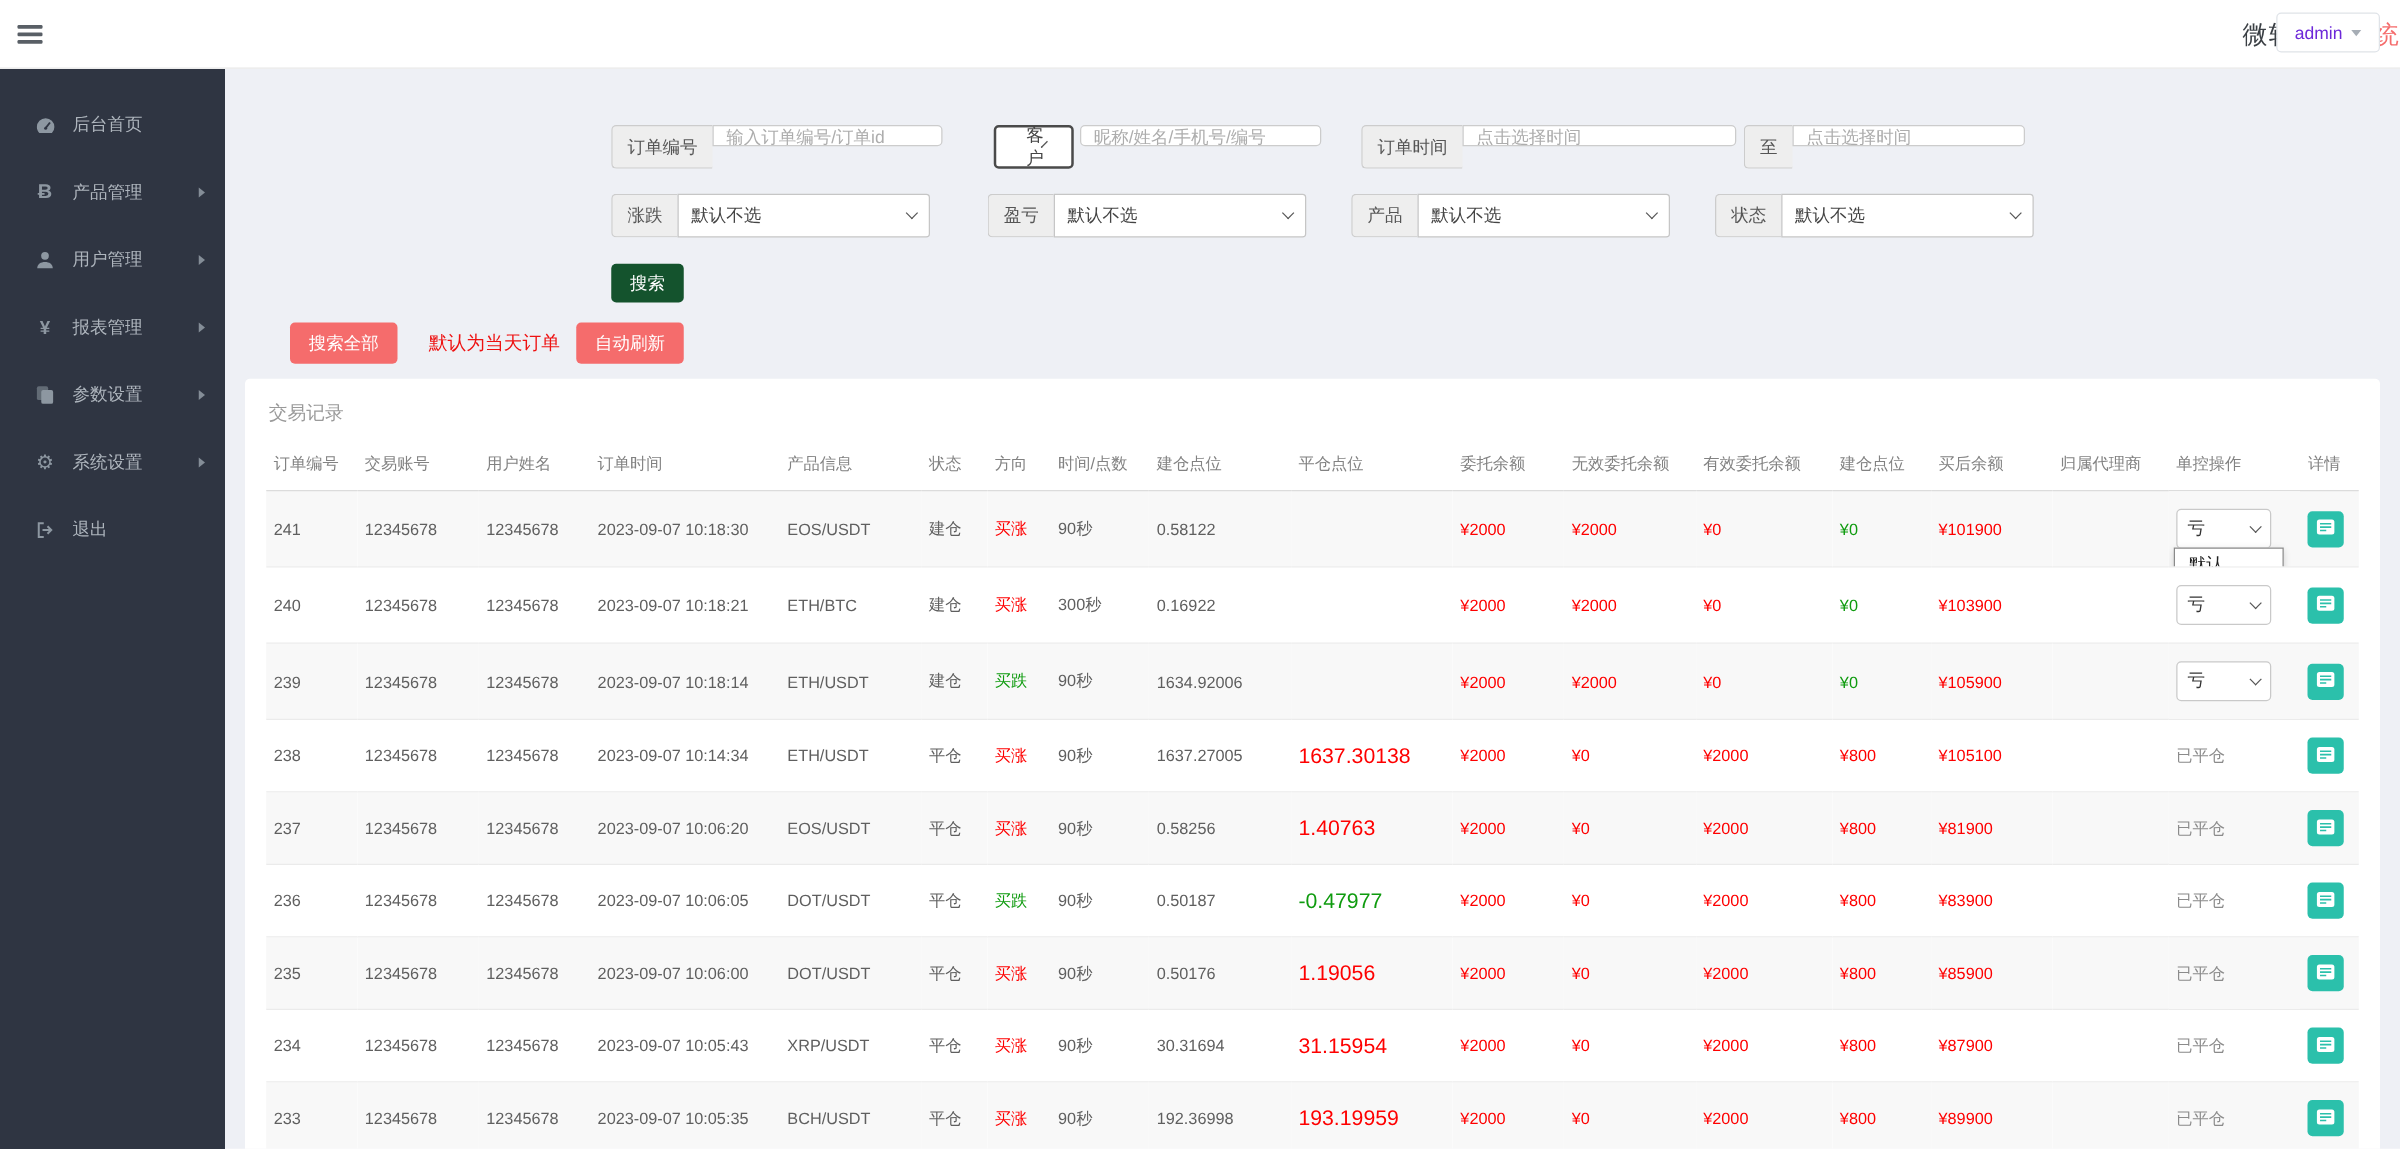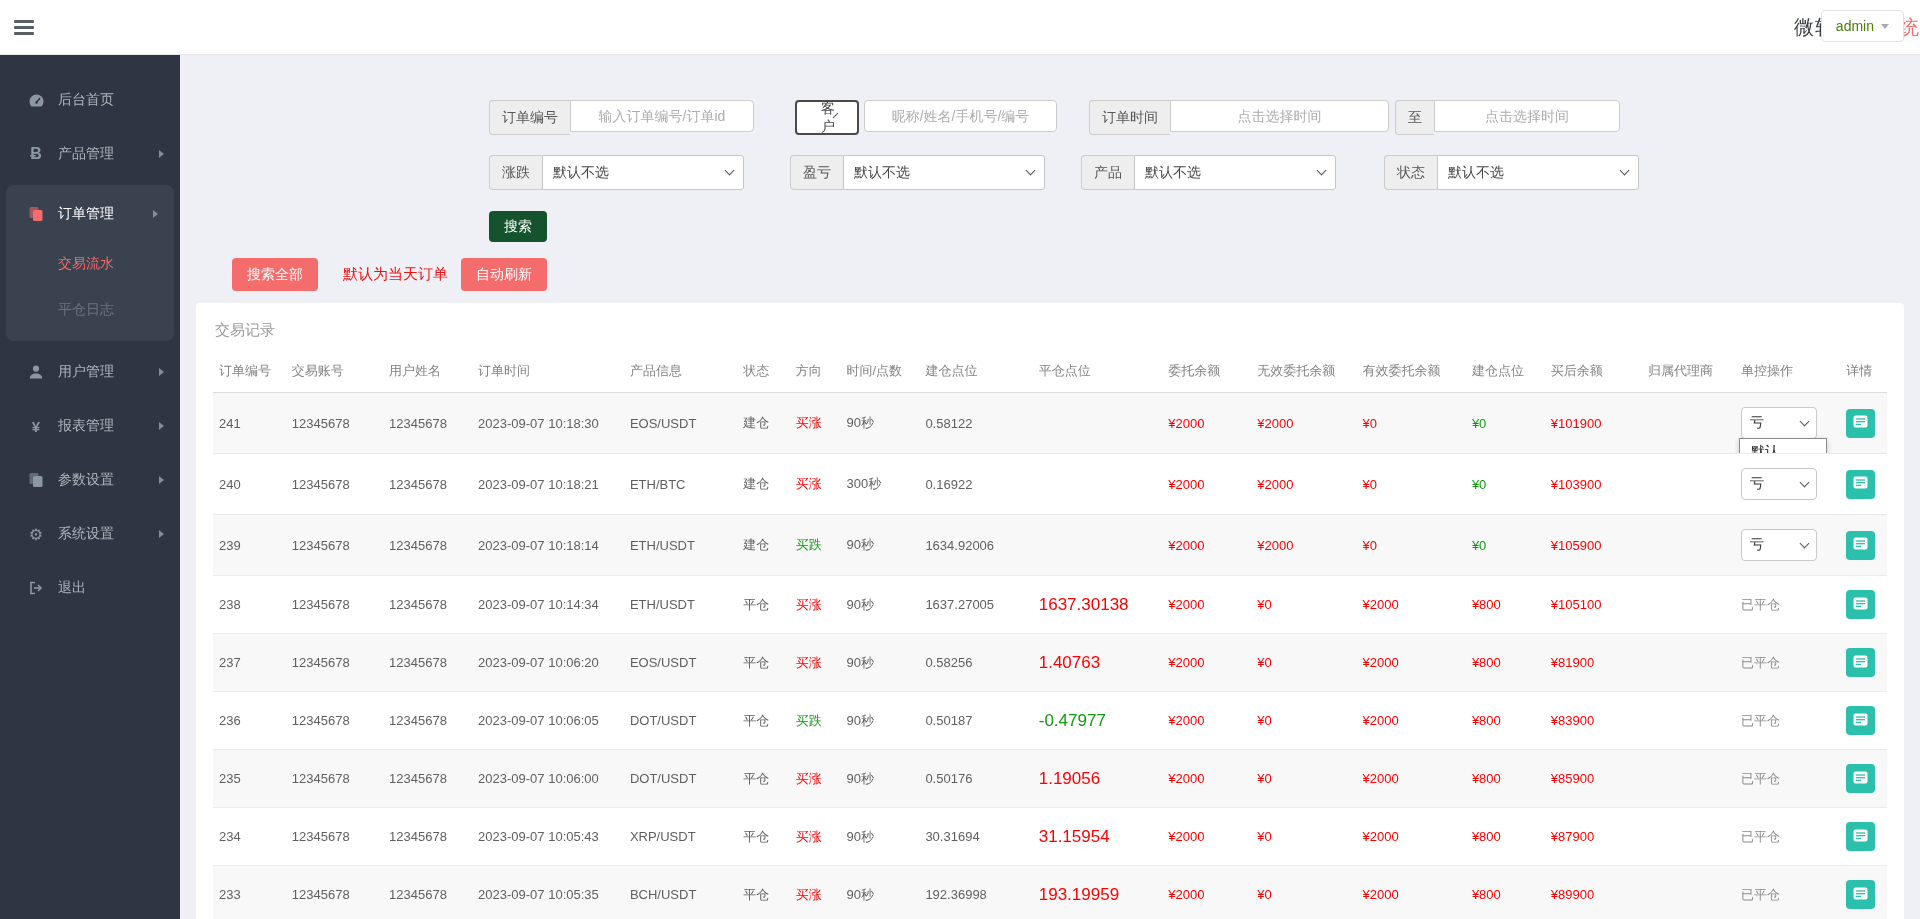--- a/index.html
+++ b/index.html
@@ -13,21 +13,21 @@
   .topbar{
     position:fixed; top:0; left:0; right:0; height:55px; background:#fff;
     border-bottom:1px solid #e8e8e8; display:flex; align-items:center; z-index:50;justify-content:space-between;
   }
   .hamburger{ width:20px; margin:0 0 0 14px; cursor:pointer; }
   .hamburger div{ height:3px; background:#595f66; margin:3px 0; border-radius:1px;}
   .app-title{ font-size:20px; color:#3a3f44; margin-left:10px; letter-spacing:1px;}
   .app-title .accent{ color:#f56c6c; }
   .admin-btn{
     position:absolute; right:16px; top:10px; background:#fff; border:1px solid #dfe3e8;
-    border-radius:4px; padding:7px 14px; font-size:14px; color:#4d7c0f;
+    border-radius:4px; padding:7px 14px; font-size:14px; color:#6d28d9;
     display:flex; align-items:center; gap:7px; cursor:pointer;
   }
   .caret-down{ width:0;height:0;border-left:4px solid transparent;border-right:4px solid transparent;border-top:5px solid #a6adb5;}
   
   .sidebar{
     position:fixed; top:55px; left:0; bottom:0; width:180px; background:#2f3542; z-index:40;
     padding-top:18px;
   }
   .side-item{
     height:54px; display:flex; align-items:center; padding:0 16px 0 26px;
@@ -51,21 +51,21 @@
   .filters{ padding:45px 0 0 293px; }
   .frow{ display:flex; align-items:center; }
   .frow + .frow{ margin-top:20px; }
   .grp{ display:flex; height:35px; }
   .grp .lab{
     background:#eee; border:1px solid #ccc; border-right:none; border-radius:4px 0 0 4px;
     display:flex; align-items:center; padding:0 12px; font-size:14px; color:#555; white-space:nowrap;
   }
   .grp input{
     border:1px solid #ccc; border-radius:0 4px 4px 0; padding:0 10px; font-size:14px;
-    color:#444; outline:none; height:32px; background:#fff;text-align:center;
+    color:#444; outline:none; height:17px; background:#fff;
   }
   .grp input::placeholder{ color:#adadad; }
   .sel{
     border:1px solid #c6c6c6; background:#fff; border-radius:3px; height:35px;
     display:flex; align-items:center; justify-content:space-between; padding:16px 10px;
     font-size:14px; color:#444; cursor:pointer;
   }
   .chev{ width:7px;height:7px;border-right:1.7px solid #555;border-bottom:1.7px solid #555;
     transform:rotate(45deg); margin-top:-4px; }
   .cust-sel{ border:2px solid #4a4a4a; border-radius:4px; margin-right:5px; width:64px; padding:0 24px;}
@@ -147,34 +147,20 @@
       </span>
       <span>后台首页</span>
     </div>
     <div class="side-item">
       <span class="ico">
         <i class="icon-char" style="font-weight:bold;font-size:16px">Ƀ</i>
       </span>
       <span>产品管理</span>
       <span class="arr"></span>
     </div>
-    <div class="side-group">
-      <div class="side-item active">
-        <span class="ico">
-          <svg width="16" height="16" viewBox="0 0 16 16">
-            <rect x="1.5" y="1" width="9" height="11" rx="1.5" fill="currentColor" opacity=".55"></rect>
-            <rect x="5" y="4" width="9.5" height="11" rx="1.5" fill="currentColor"></rect>
-          </svg>
-        </span>
-        <span>订单管理</span>
-        <span class="arr"></span>
-      </div>
-      <div class="side-sub active">交易流水</div>
-      <div class="side-sub">平仓日志</div>
-    </div>
     <div class="side-item">
       <span class="ico">
         <svg width="16" height="16" viewBox="0 0 16 16">
           <circle cx="8" cy="4.6" r="3.1" fill="currentColor"></circle>
           <path d="M1.8 14.5c0-3.4 2.8-5 6.2-5s6.2 1.6 6.2 5z" fill="currentColor"></path>
         </svg>
       </span>
       <span>用户管理</span>
       <span class="arr"></span>
     </div>
@@ -246,21 +232,21 @@
           <span class="chev"></span>
         </div>
       </div>
       <div class="grp" style="margin-right:36px">
         <span class="lab">盈亏</span>
         <div class="sel" style="width:202px;border-radius:0 3px 3px 0">
           <span>默认不选</span>
           <span class="chev"></span>
         </div>
       </div>
-      <div class="grp" style="margin-right:48px">
+      <div class="grp" style="margin-right:36px">
         <span class="lab">产品</span>
         <div class="sel" style="width:202px;border-radius:0 3px 3px 0">
           <span>默认不选</span>
           <span class="chev"></span>
         </div>
       </div>
       <div class="grp">
         <span class="lab">状态</span>
         <div class="sel" style="width:202px;border-radius:0 3px 3px 0">
           <span>默认不选</span>

